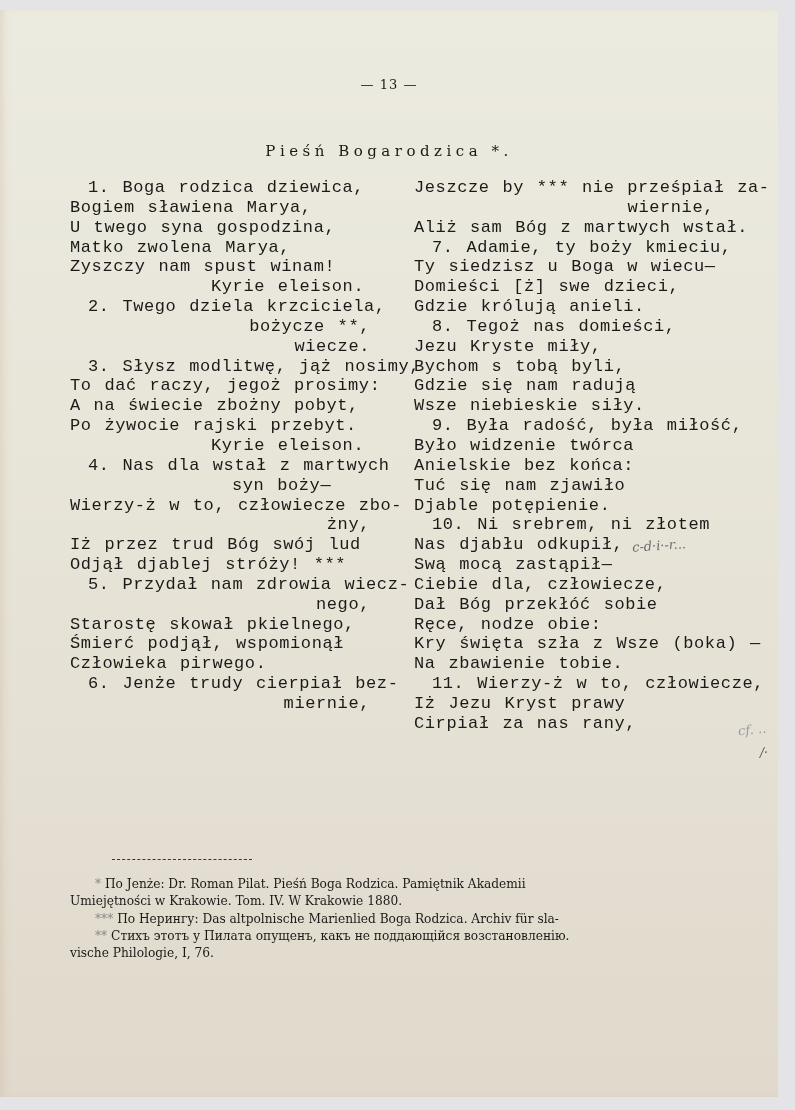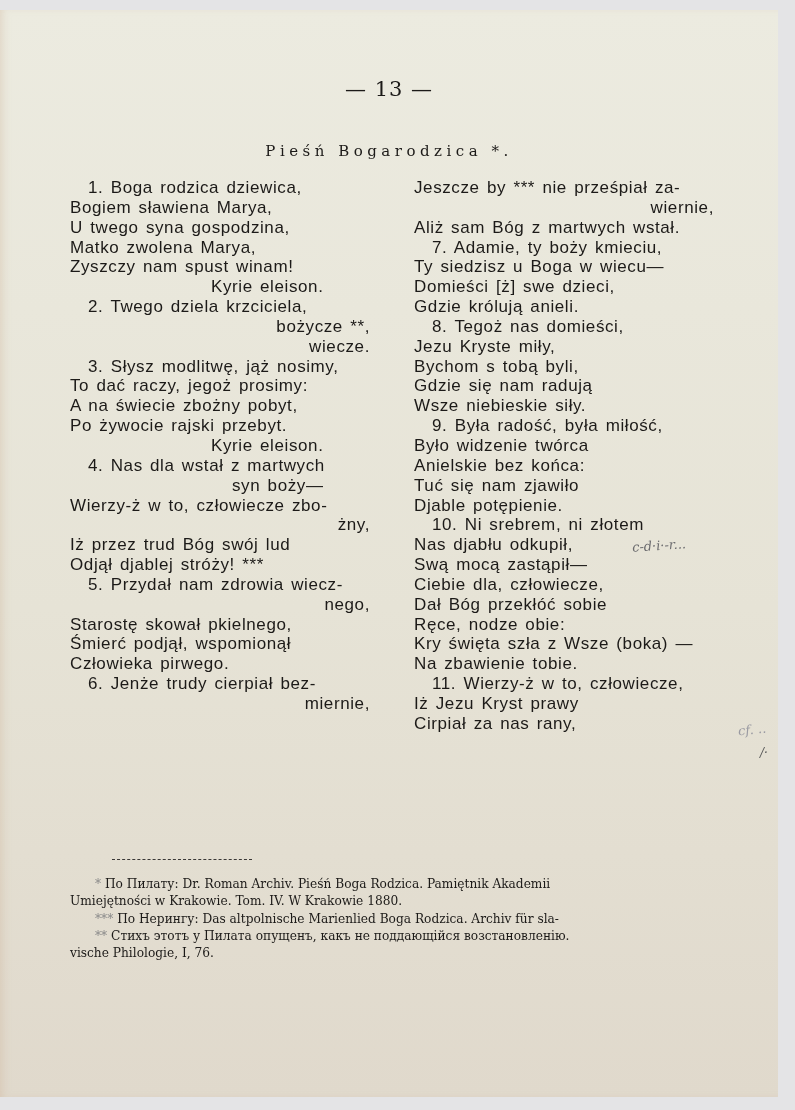--- a/index.html
+++ b/index.html
@@ -22,38 +22,38 @@
     .ink {
       color: #1c1a18;
     }
     .page-number {
       position: absolute;
       top: 67px;
       left: 0;
       width: 778px;
       text-align: center;
       font-family: "DejaVu Serif", serif;
-      font-size: 21px;
+      font-size: 13px;
       letter-spacing: 1px;
     }
     .title {
       position: absolute;
       top: 132px;
       left: 0;
       width: 778px;
       text-align: center;
       font-family: "DejaVu Serif", serif;
       font-size: 15px;
       font-weight: normal;
       letter-spacing: 4.5px;
     }
     .column {
       position: absolute;
       top: 168px;
-      font-family: Liberation Sans, sans-serif;
+      font-family: Liberation Mono, monospace;
       font-size: 17px;
       line-height: 19.85px;
       letter-spacing: 0.6px;
       word-spacing: 2px;
     }
     .col-left { left: 70px; width: 300px; }
     .col-right { left: 414px; width: 300px; }
     .line { white-space: nowrap; height: 19.85px; }
     .line.indent { padding-left: 18px; }
     .line.right { text-align: right; }
@@ -152,21 +152,21 @@
       <div class="line"><span>Kry święta szła z Wsze (boka) —</span></div>
       <div class="line"><span>Na zbawienie tobie.</span></div>
       <div class="line indent"><span>11. Wierzy-ż w to, człowiecze,</span></div>
       <div class="line"><span>Iż Jezu Kryst prawy</span></div>
       <div class="line"><span>Cirpiał za nas rany,</span></div>
     </div>
 
   <div class="rule"></div>
 
   <div class="footnotes ink" id="footnotes">
-      <div class="fn-line indent"><span class="marks">*</span> <span>По Пилату: Dr. Roman Archiv. Pieśń Boga Rodzica. Pamiętnik Akademii</span></div>
+      <div class="fn-line indent"><span class="marks">*</span> <span>По Jenże: Dr. Roman Pilat. Pieśń Boga Rodzica. Pamiętnik Akademii</span></div>
       <div class="fn-line"><span class="marks"></span><span>Umiejętności w Krakowie. Tom. IV. W Krakowie 1880.</span></div>
       <div class="fn-line indent"><span class="marks">***</span> <span>По Нерингу: Das altpolnische Marienlied Boga Rodzica. Archiv für sla-</span></div>
       <div class="fn-line indent"><span class="marks">**</span> <span>Стихъ этотъ у Пилата опущенъ, какъ не поддающійся возстановленію.</span></div>
       <div class="fn-line"><span class="marks"></span><span>vische Philologie, I, 76.</span></div>
     </div>
 
   <div class="annotation ann-1">c-d·i·-r...</div>
   <div class="annotation ann-2">cf. ..</div>
   <div class="annotation ann-3">/·</div>
 </div>

